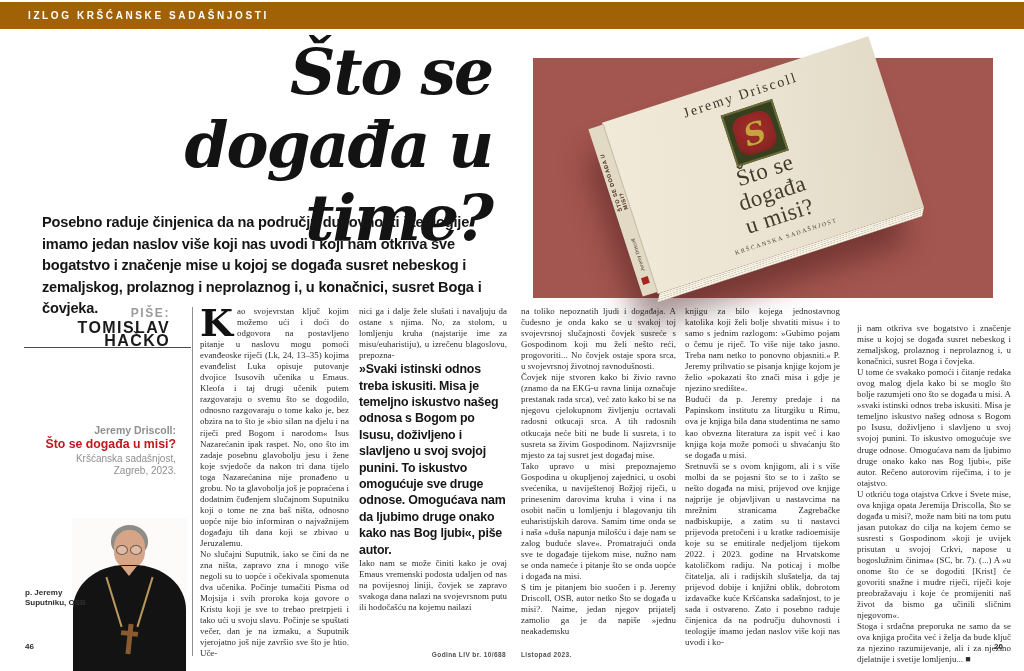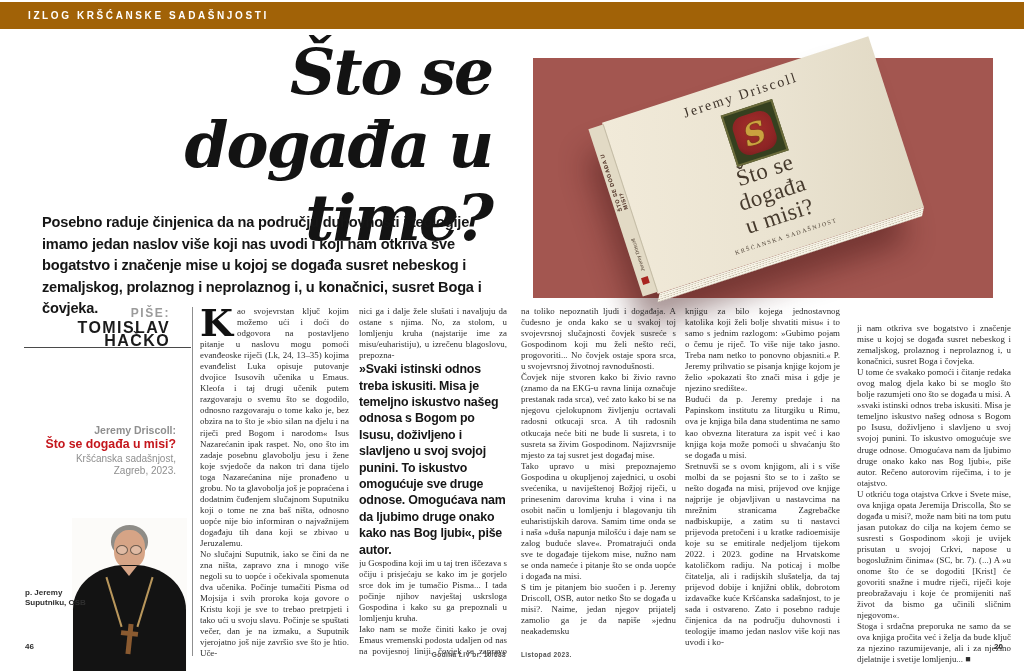--- a/index.html
+++ b/index.html
@@ -139,21 +139,20 @@
   </div>
 
   <div class="vrule"></div>
   <div class="col c1">
     <p><span class="dropcap">K</span><span>ao svojevrstan ključ kojim možemo ući i doći do odgovora na postavljeno pitanje u naslovu mogu pomoći evanđeoske riječi (Lk, 24, 13–35) kojima evanđelist Luka opisuje putovanje dvojice Isusovih učenika u Emaus. Kleofa i taj drugi učenik putem razgovaraju o svemu što se dogodilo, odnosno razgovaraju o tome kako je, bez obzira na to što je »bio silan na djelu i na riječi pred Bogom i narodom« Isus Nazarećanin ipak raspet. No, ono što im zadaje posebnu glavobolju jesu i žene koje svjedoče da nakon tri dana tijelo toga Nazarećanina nije pronađeno u grobu. No ta glavobolja još je popraćena i dodatnim čuđenjem slučajnom Suputniku koji o tome ne zna baš ništa, odnosno uopće nije bio informiran o najvažnijem događaju tih dana koji se zbivao u Jeruzalemu.</span></p>
     <p>No slučajni Suputnik, iako se čini da ne zna ništa, zapravo zna i mnogo više negoli su to uopće i očekivala spomenuta dva učenika. Počinje tumačiti Pisma od Mojsija i svih proroka koja govore o Kristu koji je sve to trebao pretrpjeti i tako ući u svoju slavu. Počinje se spuštati večer, dan je na izmaku, a Suputnik vjerojatno još nije završio sve što je htio. Uče-</p>
   </div>
   <div class="col c2">
     <p>nici ga i dalje žele slušati i navaljuju da ostane s njima. No, za stolom, u lomljenju kruha (najstarije ime za misu/euharistiju), u izrečenu blagoslovu, prepozna-</p>
     <p class="pullquote">»Svaki istinski odnos treba iskusiti. Misa je temeljno iskustvo našeg odnosa s Bogom po Isusu, doživljeno i slavljeno u svoj svojoj punini. To iskustvo omogućuje sve druge odnose. Omogućava nam da ljubimo druge onako kako nas Bog ljubi«, piše autor.</p>
-    <p>ju Gospodina koji im u taj tren iščezava s očiju i prisjećaju se kako im je gorjelo srce dok im je tumačio Pisma... I tada počinje njihov navještaj uskrsloga Gospodina i kako su ga prepoznali u lomljenju kruha.</p>
     <p>Iako nam se može činiti kako je ovaj Emaus vremenski podosta udaljen od nas na povijesnoj liniji, čovjek se zapravo svakoga dana nalazi na svojevrsnom putu ili hodočašću na kojemu nailazi</p>
   </div>
 
   <div class="photo-box">
     <div class="book">
       <div class="spine">
         <span class="spine-title">ŠTO SE DOGAĐA U MISI?</span>
         <span class="spine-author">Jeremy Driscoll</span>
         <span class="spine-logo"></span>
       </div>

